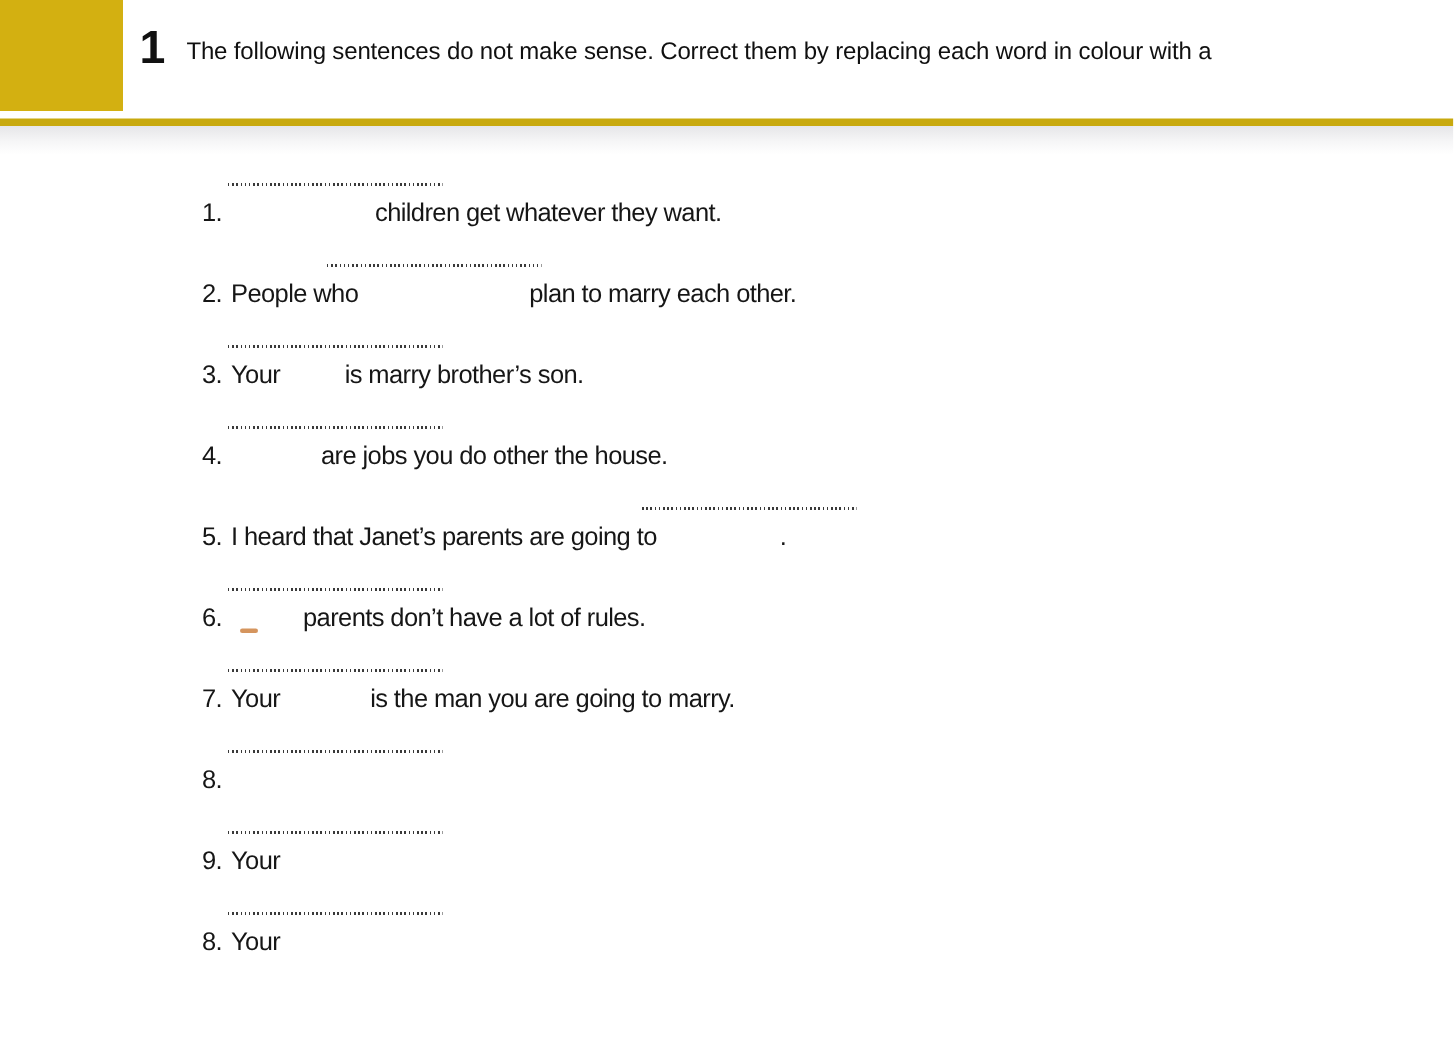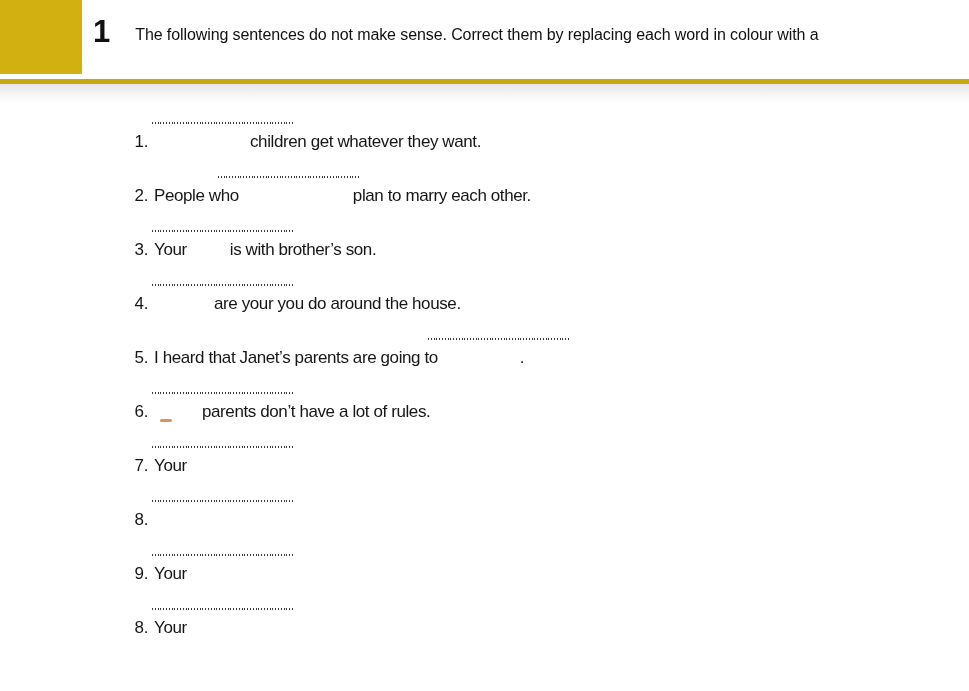--- a/index.html
+++ b/index.html
@@ -19,21 +19,21 @@
   }
   .header{
     position:absolute;left:93px;top:16px;
     display:flex;align-items:flex-start;
   }
   .exercise-number{
     font-size:31px;font-weight:bold;line-height:32px;
     color:#111111;letter-spacing:-1px;
   }
   .instruction{
-    padding-top:9px;margin-left:26px;
+    padding-top:9px;margin-left:15px;
     font-size:16px;line-height:20px;color:#101010;
     letter-spacing:-0.1px;
     width:820px;
   }
   .divider-bar{
     position:absolute;left:0;top:79px;
     width:100%;height:5px;
     background:var(--accent-bar,#c8a90e);
   }
   .divider-shadow{
@@ -113,49 +113,49 @@
     <div class="item">
       <div class="gap-line"></div>
       <div class="sentence">
         <span class="num">2.</span><span class="pre">People who</span><span class="blank"></span><span class="post">plan to marry each other.</span>
       </div>
     </div>
 
     <div class="item">
       <div class="gap-line"></div>
       <div class="sentence">
-        <span class="num">3.</span><span class="pre">Your</span><span class="blank"></span><span class="post">is with brother’s son.</span>
+        <span class="num">3.</span><span class="pre">Your</span><span class="blank"></span><span class="post">is marry brother’s son.</span>
       </div>
     </div>
 
     <div class="item">
       <div class="gap-line"></div>
       <div class="sentence">
-        <span class="num">4.</span><span class="pre"></span><span class="blank"></span><span class="post">are your you do around the house.</span>
+        <span class="num">4.</span><span class="pre"></span><span class="blank"></span><span class="post">are jobs you do other the house.</span>
       </div>
     </div>
 
     <div class="item">
       <div class="gap-line"></div>
       <div class="sentence">
         <span class="num">5.</span><span class="pre">I heard that Janet’s parents are going to</span><span class="blank"></span><span class="post">.</span>
       </div>
     </div>
 
     <div class="item">
       <div class="gap-line"></div>
       <div class="sentence">
         <span class="num">6.</span><span class="pre"></span><span class="blank"></span><span class="post">parents don’t have a lot of rules.</span>
       </div>
     </div>
 
     <div class="item">
       <div class="gap-line"></div>
       <div class="sentence">
-        <span class="num">7.</span><span class="pre">Your</span><span class="blank"></span>
+        <span class="num">7.</span><span class="pre">Your</span><span class="blank"></span><span class="post">is the man you are going to marry.</span>
       </div>
     </div>
 
     <div class="item">
       <div class="gap-line"></div>
       <div class="sentence">
         <span class="num">8.</span><span class="pre"></span><span class="blank"></span>
       </div>
     </div>
 

